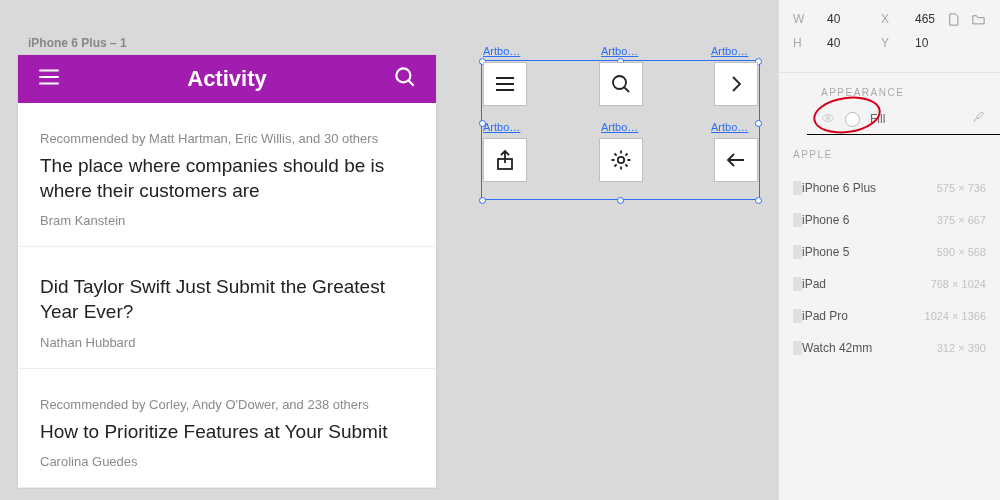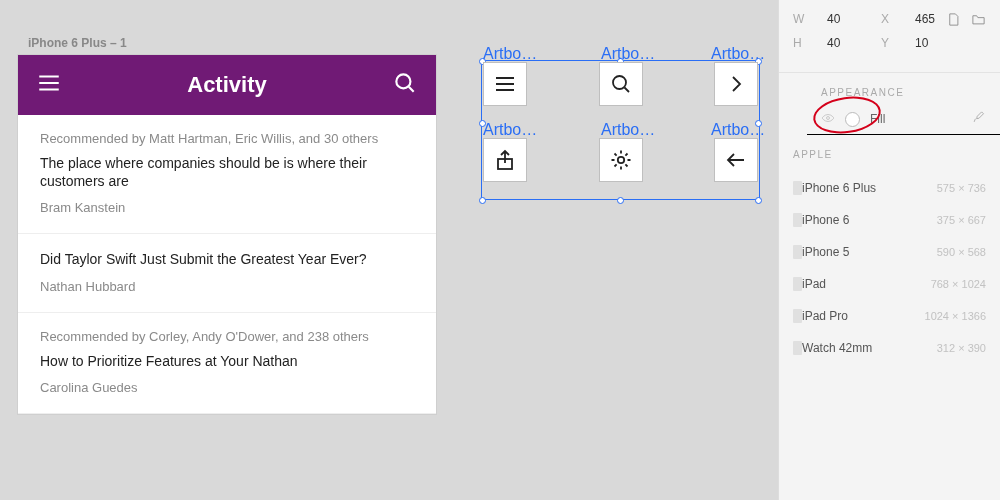--- a/index.html
+++ b/index.html
@@ -15,46 +15,46 @@
   .artboard-label {
     position: absolute; top: 36px; left: 28px;
     font-size: 12px; color: #888; font-weight: bold;
   }
   .phone {
     position: absolute; top: 55px; left: 18px;
     width: 418px; background: #fff;
     box-shadow: 0 0 0 1px #cfcfcf;
   }
   .phone-header {
-    height: 60px; background: #701a75; color: #fff;
+    height: 48px; background: #a21caf; color: #fff;
     display: flex; align-items: center; justify-content: space-between;
     padding: 0 18px;
   }
   .phone-header .title {
     font-size: 22px; font-weight: 600; flex: 1; text-align: center;
   }
   .phone-header .icon svg { width: 26px; height: 26px; fill: none; stroke: #fff; stroke-width: 2; }
   .hamburger-icon svg { stroke-width: 2.5; }
   .article {
-    border-bottom: 1px solid #eee; padding: 16px 22px 18px;
+    border-bottom: 1px solid #eee; padding: 28px 22px 18px;
     background: #fff;
   }
   .article:first-of-type { border-top: 1px solid #eee; }
   .rec { color: #8a8a8a; font-size: 13px; margin-bottom: 8px; }
-  .headline { font-size: 14px; line-height: 1.3; font-weight: 500; color: #222; margin-bottom: 10px; }
+  .headline { font-size: 19px; line-height: 1.3; font-weight: 500; color: #222; margin-bottom: 10px; }
   .author { color: #8a8a8a; font-size: 13px; }
 
   
   .icon-cluster {
     position: absolute; top: 62px; left: 483px;
     width: 275px;
   }
   .icon-row { display: flex; justify-content: space-between; margin-bottom: 32px; position: relative;}
   .artbo {
-    position: absolute; top: -17px; font-size: 16px; color: #2a6ef5;
+    position: absolute; top: -17px; font-size: 11px; color: #2a6ef5; text-decoration: underline;
   }
   .artbo.a1 { left: 0; } .artbo.a2 { left: 118px; } .artbo.a3 { left: 228px; }
   .icon-box {
     width: 44px; height: 44px; background: #fff; border: 1px solid #bfbfbf;
     display: flex; align-items: center; justify-content: center;
   }
   .icon-box svg { width: 24px; height: 24px; stroke: #222; fill: none; stroke-width: 1.8; }
   .selection-rect {
     position: absolute; top: -2px; left: -2px; right: -2px; bottom: 14px;
     border: 1px solid #2a6ef5; pointer-events: none;
@@ -128,21 +128,21 @@
       <div class="rec">Recommended by Matt Hartman, Eric Willis, and 30 others</div>
       <div class="headline">The place where companies should be is where their customers are</div>
       <div class="author">Bram Kanstein</div>
     </div>
     <div class="article">
       <div class="headline">Did Taylor Swift Just Submit the Greatest Year Ever?</div>
       <div class="author">Nathan Hubbard</div>
     </div>
     <div class="article">
       <div class="rec">Recommended by Corley, Andy O'Dower, and 238 others</div>
-      <div class="headline">How to Prioritize Features at Your Nathan</div>
+      <div class="headline">How to Prioritize Features at Your Submit</div>
       <div class="author">Carolina Guedes</div>
     </div>
   </div>
 
   <div class="icon-cluster">
     <div class="selection-rect"></div>
     <span class="handle h-tl"></span>
     <span class="handle h-tm"></span>
     <span class="handle h-tr"></span>
     <span class="handle h-ml"></span>

